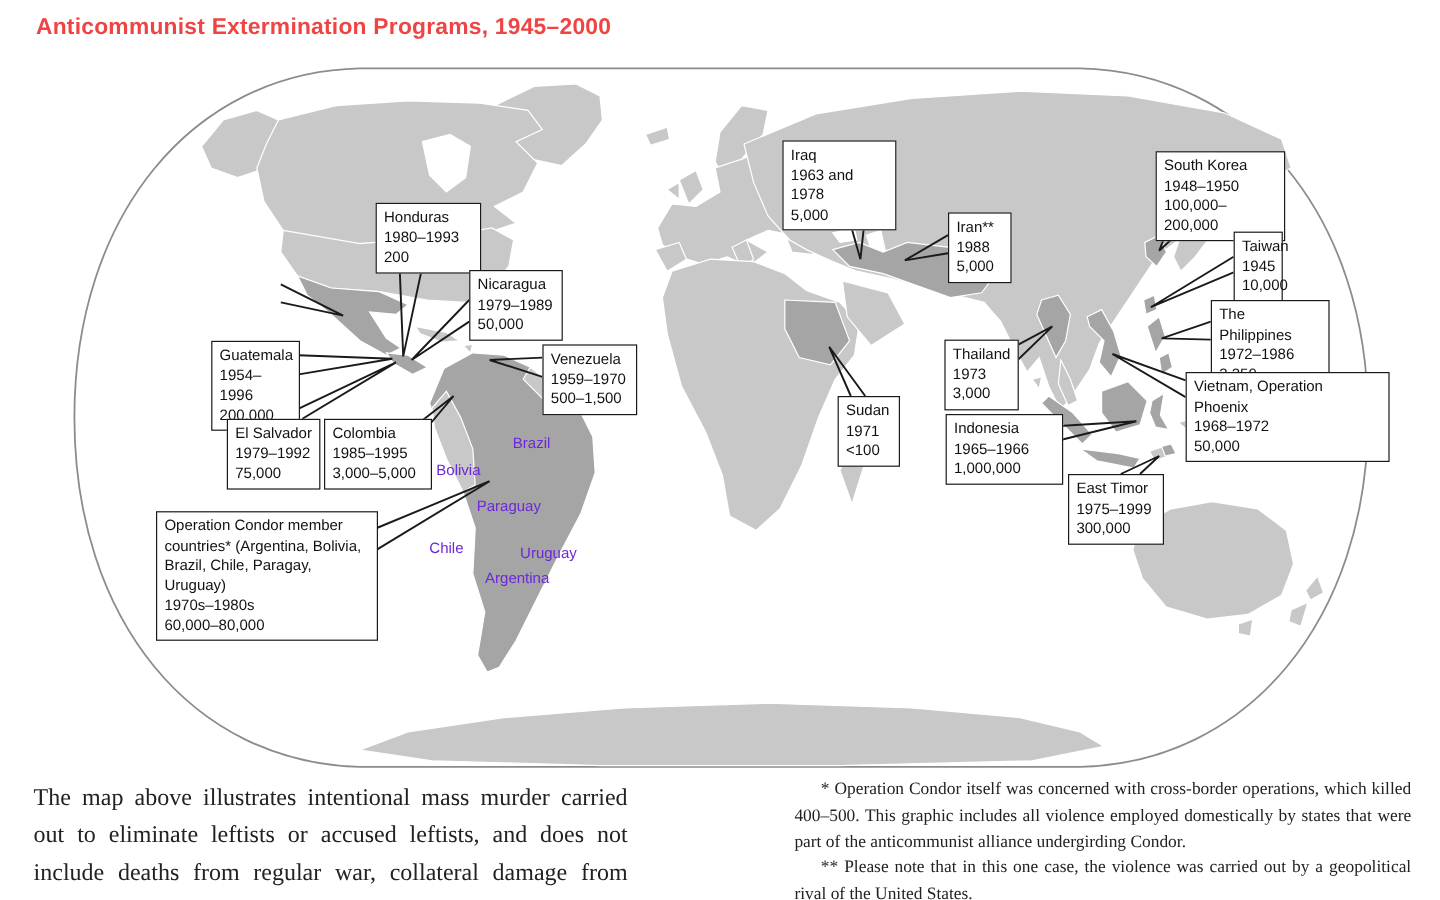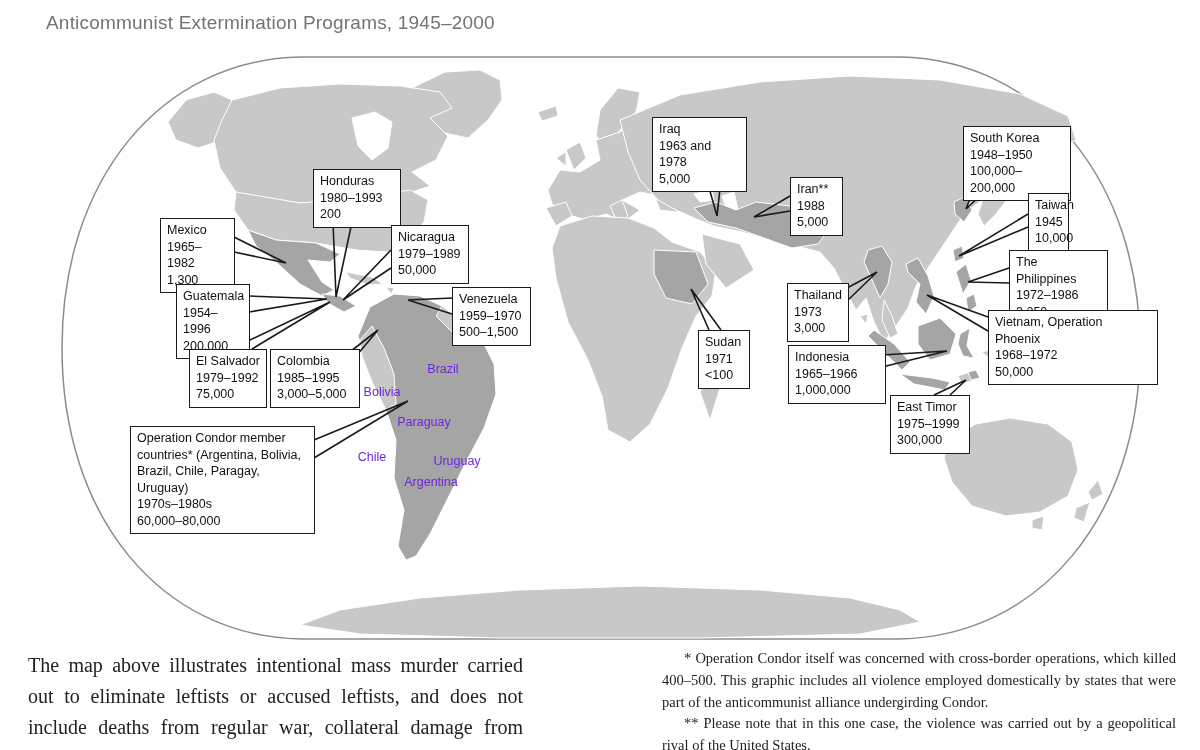--- a/index.html
+++ b/index.html
@@ -1,19 +1,19 @@
 <!DOCTYPE html>
 <html><head>
 <meta charset="utf-8">
 <style>
   html,body{margin:0;padding:0;background:#fff;}
   .page{position:relative;width:1200px;height:750px;background:#fff;overflow:hidden;
         font-family:"Liberation Sans",sans-serif;color:#1a1a1a;}
-  .title{position:absolute;left:46px;top:12px;font-size:19px;font-weight:normal;
-         letter-spacing:.2px;color:#737373;}
+  .title{position:absolute;left:30px;top:12px;font-size:19px;font-weight:bold;
+         letter-spacing:.2px;color:#ef4444;}
   .map-svg{position:absolute;left:0;top:0;}
   .land{fill:#c8c8c8;stroke:#ffffff;stroke-width:1;}
   .hl{fill:#a5a5a5;stroke:#ffffff;stroke-width:1;}
   .sea{fill:#ffffff;stroke:#ffffff;stroke-width:1;}
   .outline{fill:#ffffff;stroke:#8c8c8c;stroke-width:1.5;}
   .lead{stroke:#1a1a1a;stroke-width:1.6;fill:none;}
   .callout{position:absolute;background:#fff;border:1.6px solid #1a1a1a;
            padding:3px 6px 4px 6px;font-size:12.5px;line-height:1.32;color:#111;
            box-sizing:border-box;}
   .maplabel{position:absolute;transform:translate(-50%,-50%);font-size:12.5px;
@@ -129,25 +129,20 @@
       <path class="lead" d="M 847,288 L 877,272 M 847,301 L 877,272"></path>
       <path class="lead" d="M 866,356 L 947,351 M 866,371 L 947,351"></path>
       <path class="lead" d="M 934,395 L 966,380 M 950,395 L 966,380"></path>
       <path class="lead" d="M 977,180 L 966,209 M 997,180 L 966,209"></path>
       <path class="lead" d="M 1028,214 L 959,256 M 1028,227 L 959,256"></path>
       <path class="lead" d="M 1009,268 L 968,282 M 1009,283 L 968,282"></path>
       <path class="lead" d="M 988,317 L 927,295 M 988,331 L 927,295"></path>
     </g>
   </svg>
 
-  <div class="callout" style="left:160px;top:218px;width:75px">
-    <div>Mexico</div>
-    <div>1965–1982</div>
-    <div>1,300</div>
-  </div>
   <div class="callout" style="left:313px;top:169px;width:88px">
     <div>Honduras</div>
     <div>1980–1993</div>
     <div>200</div>
   </div>
   <div class="callout" style="left:391px;top:225px;width:78px">
     <div>Nicaragua</div>
     <div>1979–1989</div>
     <div>50,000</div>
   </div>

